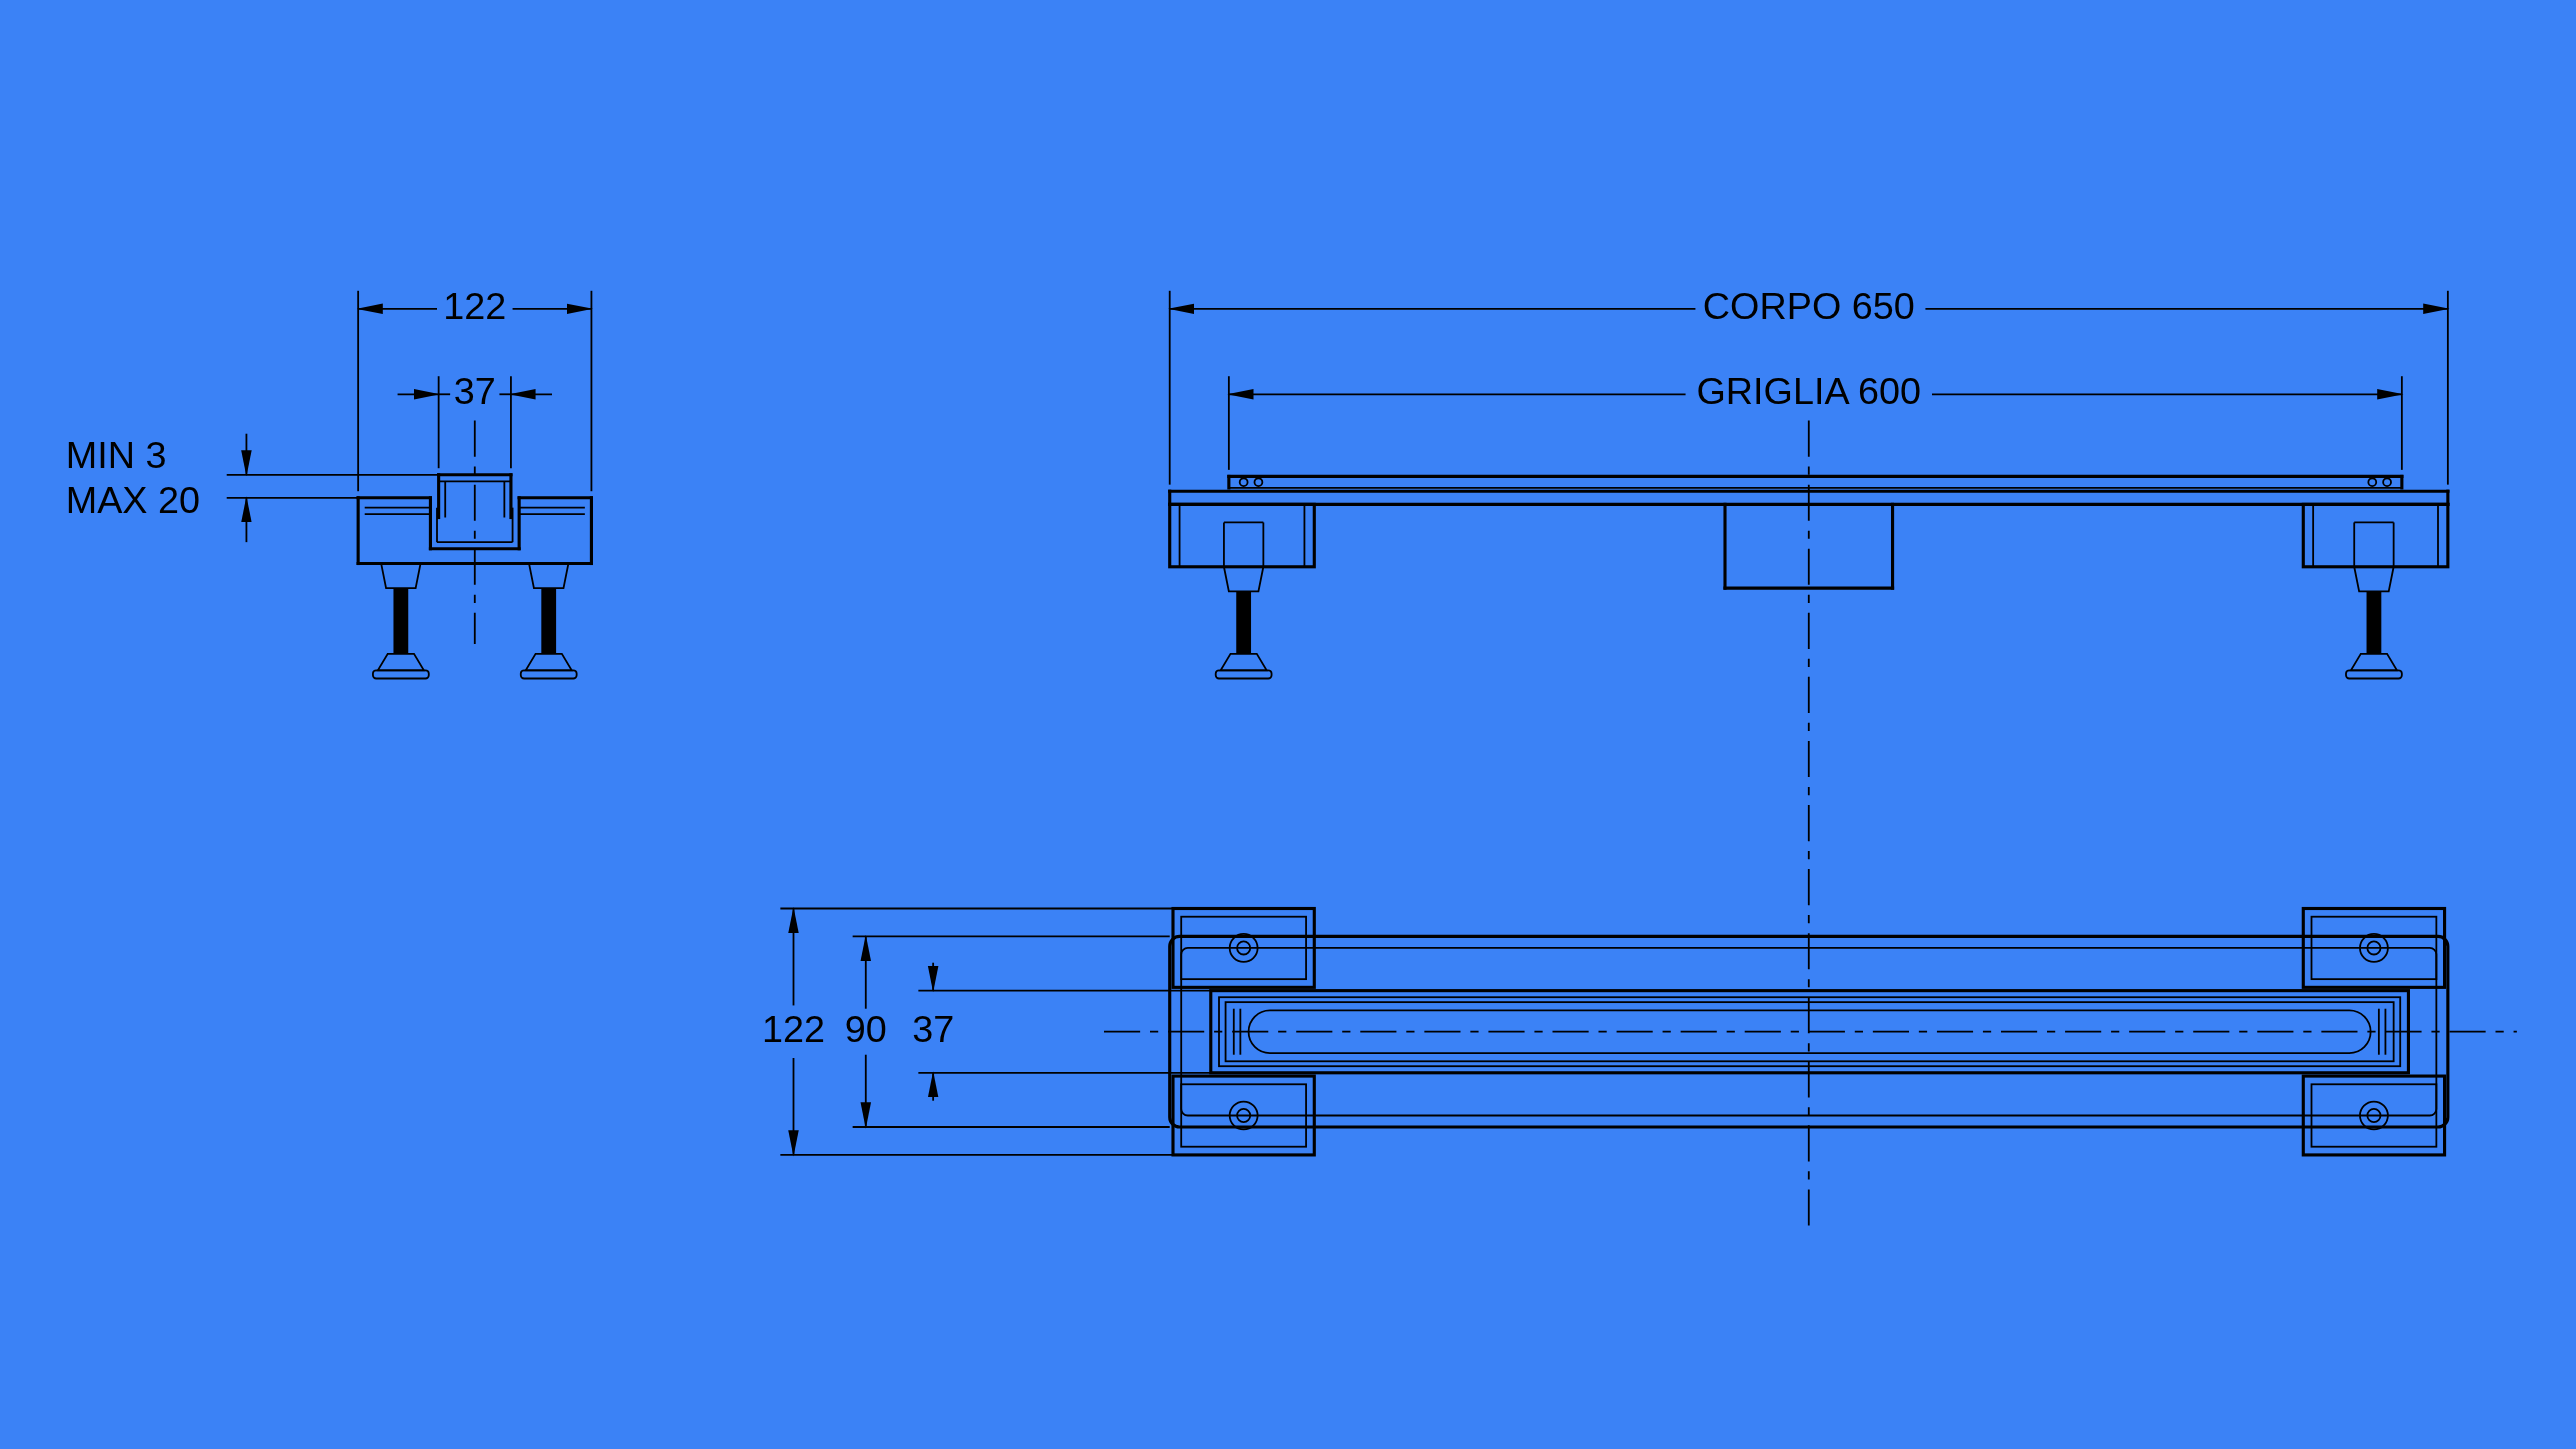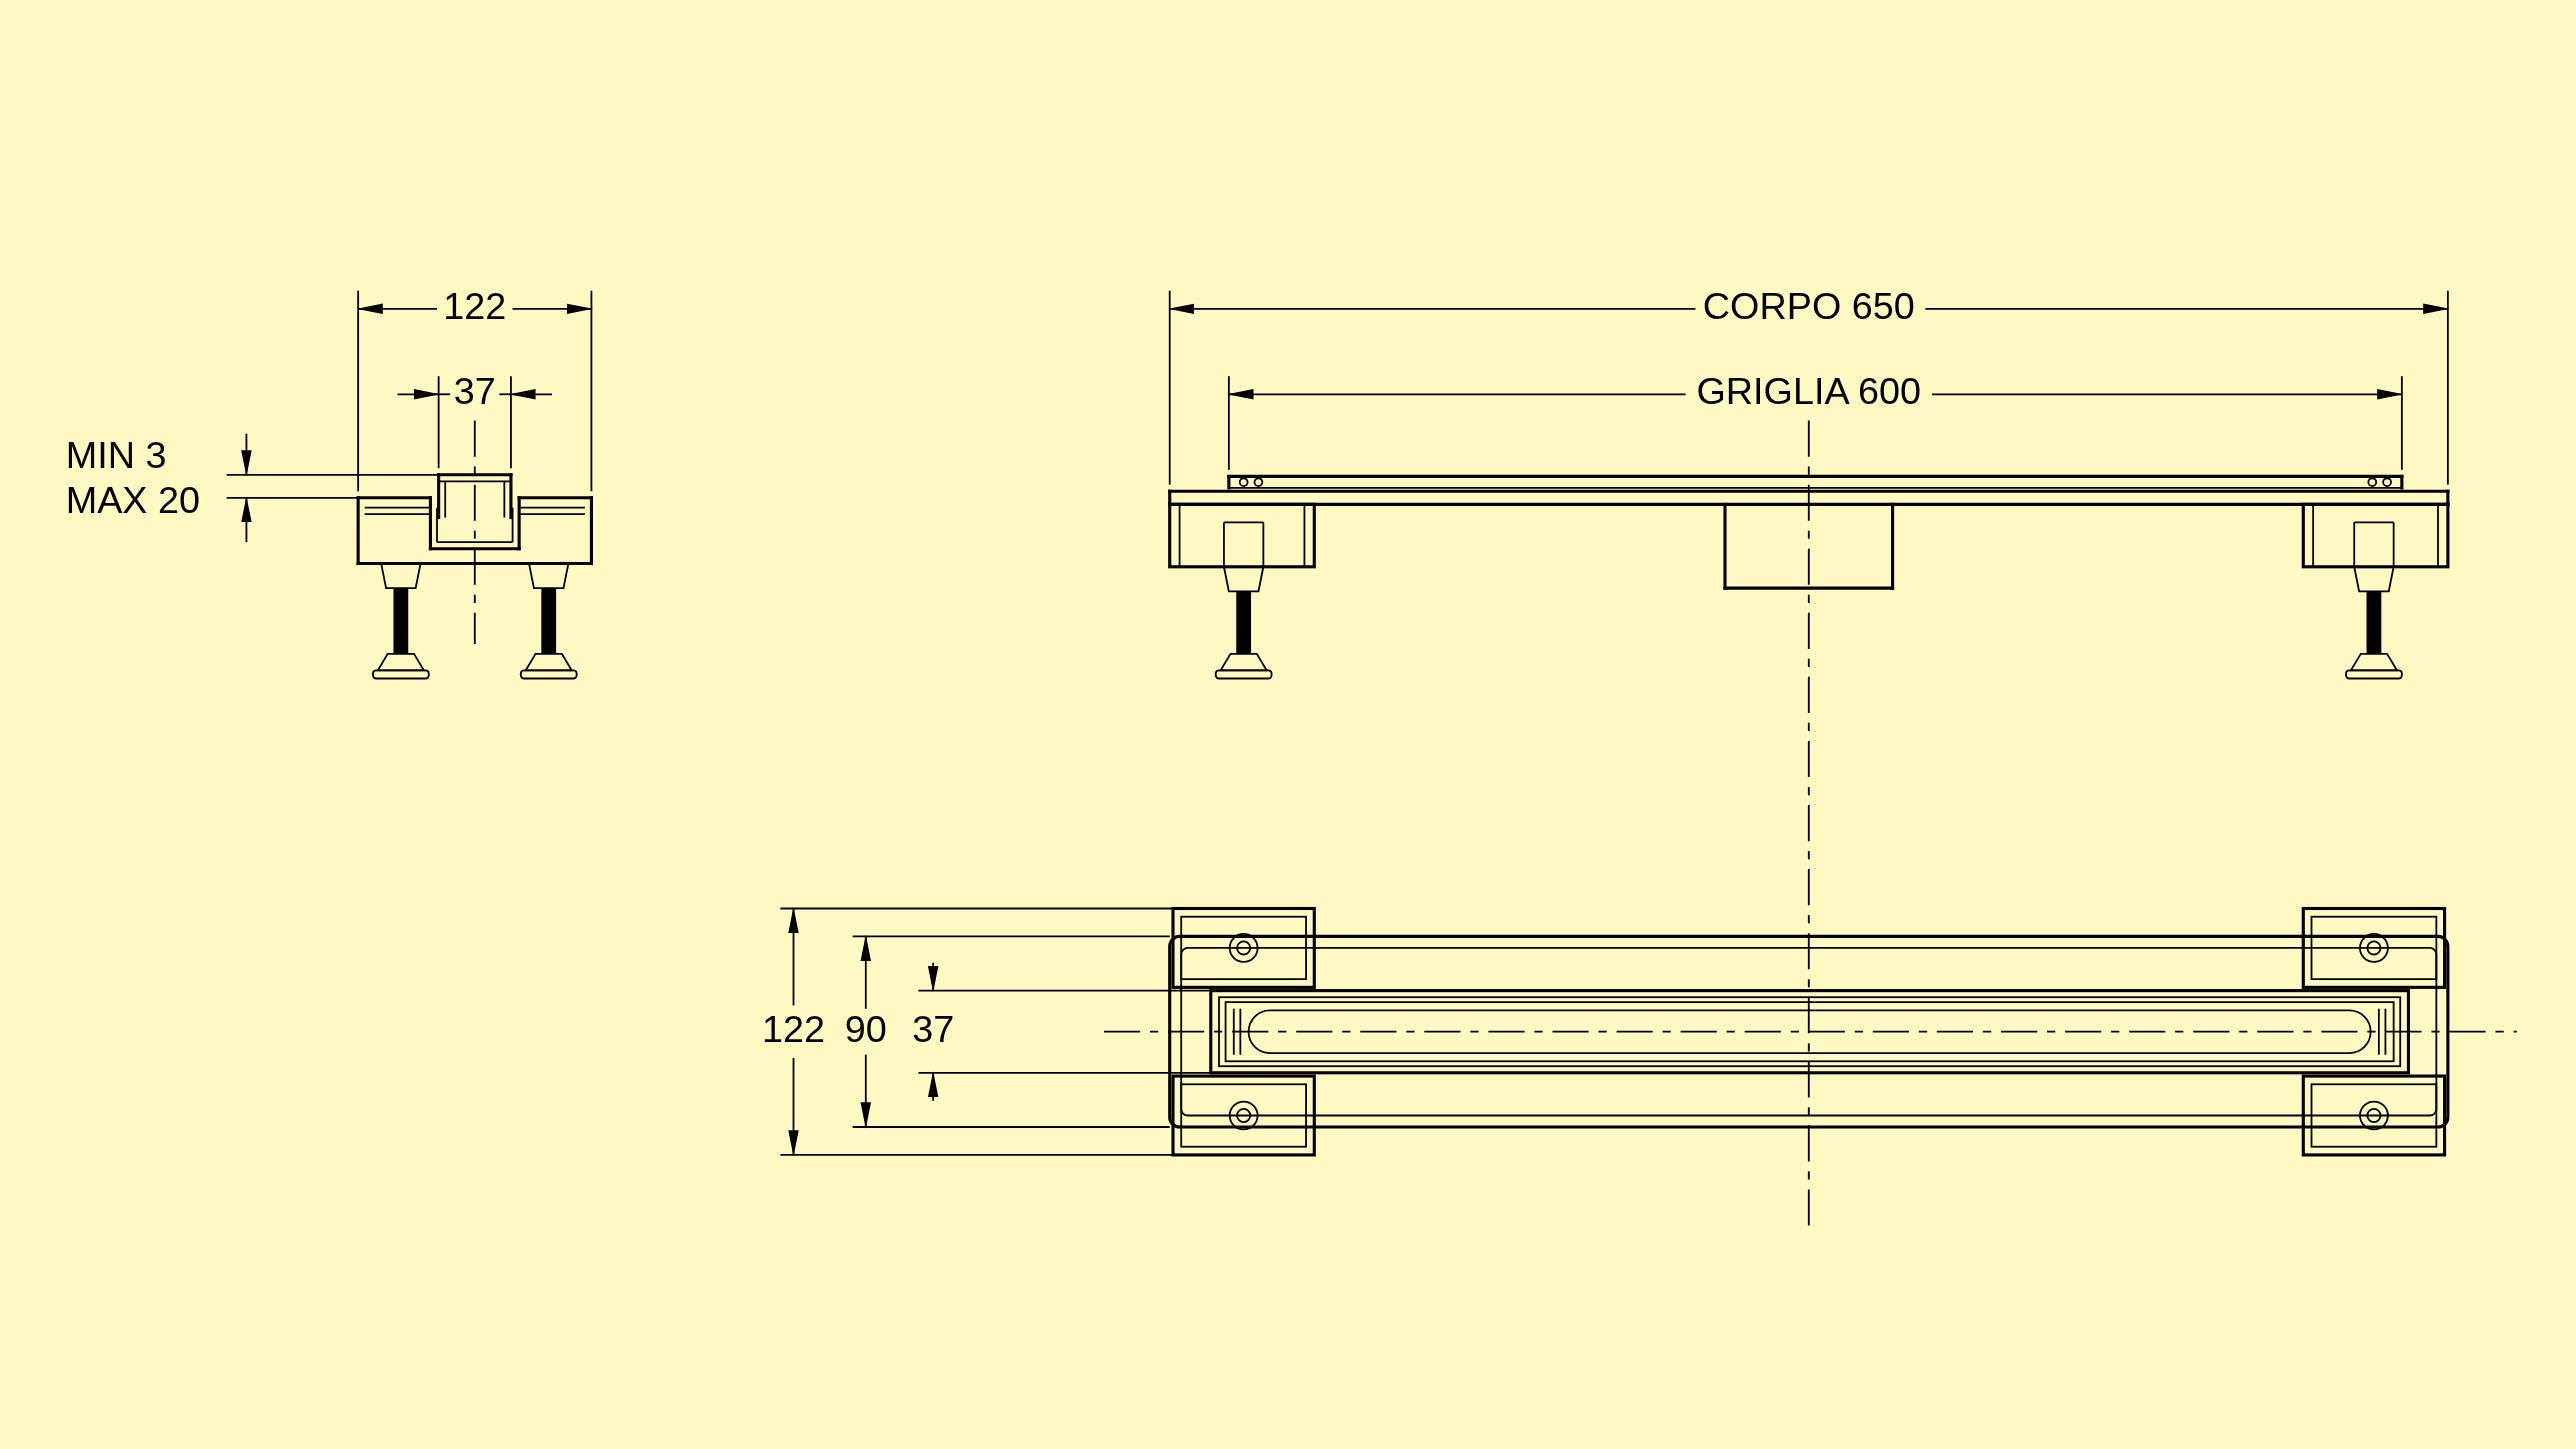--- a/index.html
+++ b/index.html
@@ -1,16 +1,16 @@
 <!DOCTYPE html>
 <html style="font-size:10.7px"><head>
 <meta charset="utf-8">
 <style>
   html,body{margin:0;padding:0;background:#ffffff;}
-  .canvas{width:2576px;height:1449px;background:#fef9c3;overflow:hidden;}
+  .canvas{width:2576px;height:1449px;background:#3b82f6;overflow:hidden;}
   svg{display:block;}
   text{font-family:"Liberation Sans","DejaVu Sans",sans-serif;fill:#000;}
   .dim-text{font-size:23px;}
   .ol{stroke:#000;stroke-width:1.9;fill:none;stroke-linecap:square;}
   .tl{stroke:#000;stroke-width:1.1;fill:none;}
   .dl{stroke:#000;stroke-width:1.1;fill:none;}
   .cl{stroke:#000;stroke-width:1.1;fill:none;stroke-dasharray:22 6 5 6;}
   .solid{fill:#000;stroke:none;}
 </style>
 </head>

